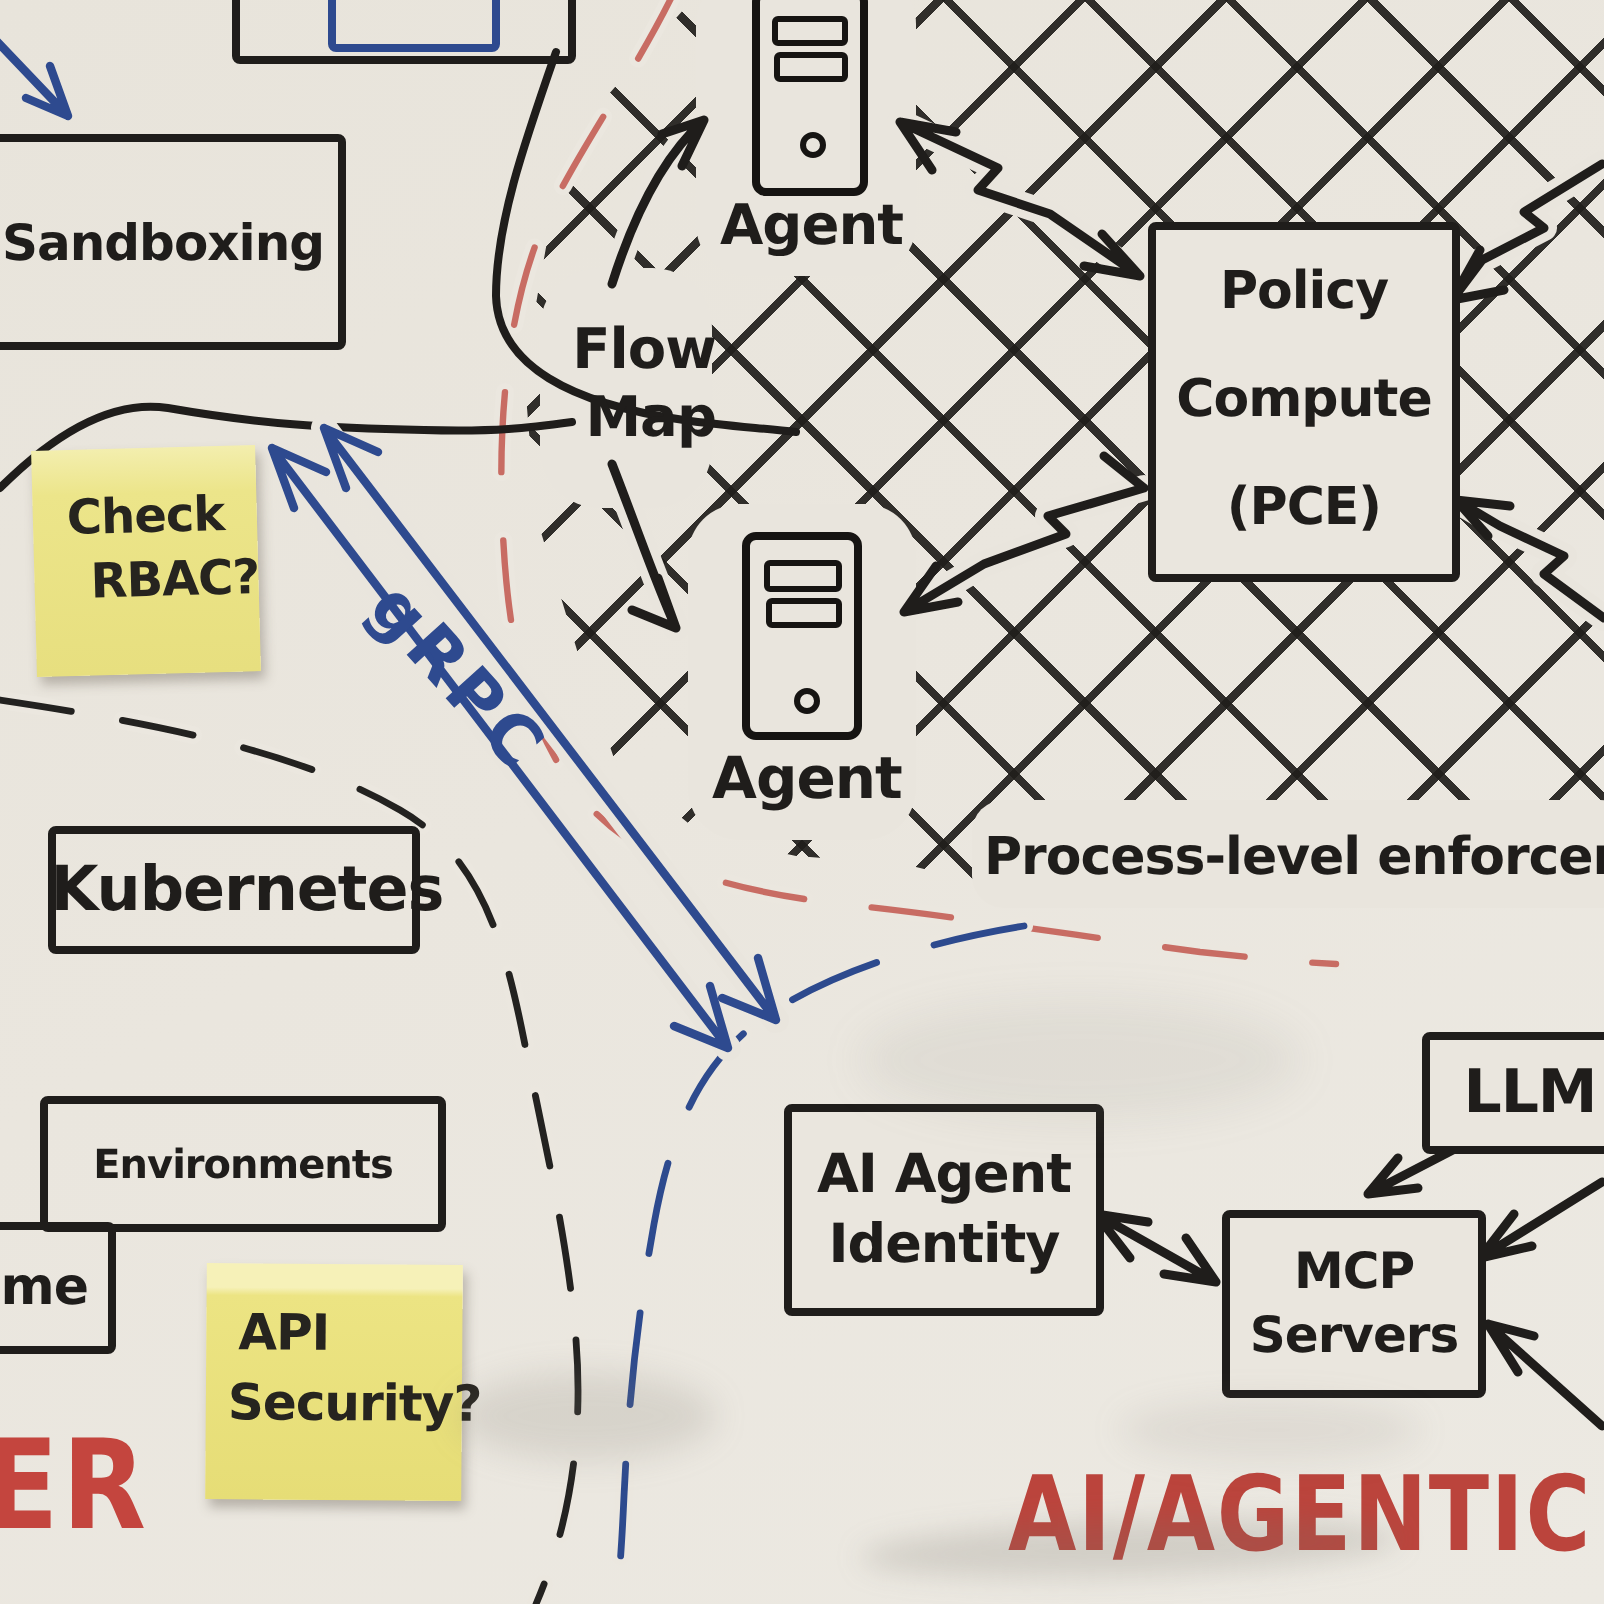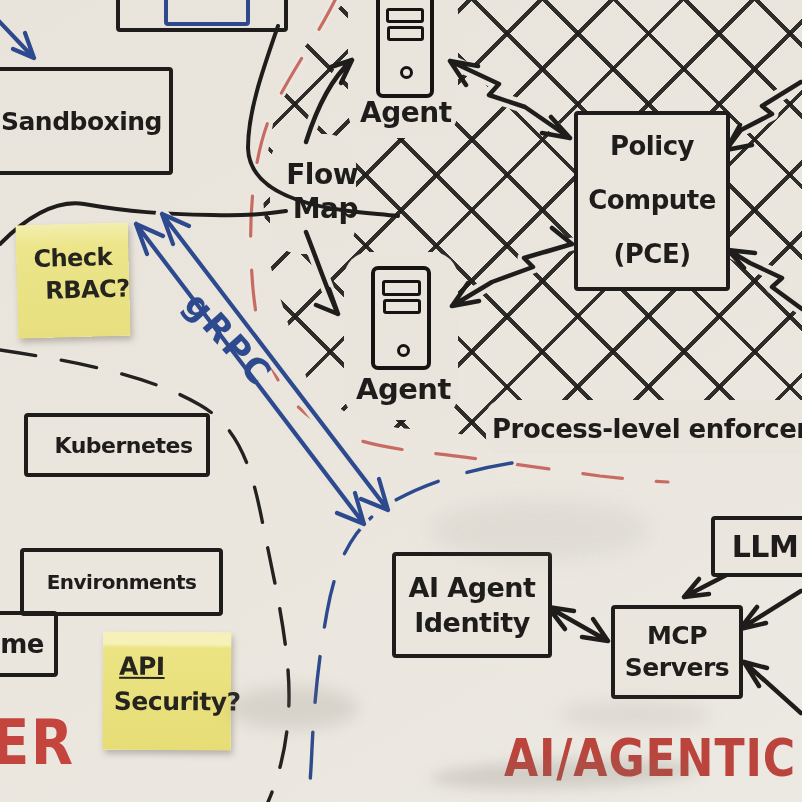--- a/index.html
+++ b/index.html
@@ -132,21 +132,21 @@
   </svg>
 
   <div class="box" style="left:116px;top:-34px;width:164px;height:58px;">
     <div class="abs" style="left:44px;top:20px;width:78px;height:28px;border:4px solid #2e4a8f;border-radius:4px;"></div>
   </div>
 
   <div class="box" style="left:-10px;top:67px;width:175px;height:100px;font-size:25px;">
     <span>Sandboxing</span>
   </div>
 
-  <div class="box" style="left:24px;top:413px;width:165px;height:56px;font-size:22px;padding-left:13px;">
+  <div class="box" style="left:24px;top:413px;width:165px;height:56px;font-size:31px;padding-left:13px;">
     <span>Kubernetes</span>
   </div>
   <div class="box" style="left:20px;top:548px;width:195px;height:60px;font-size:20px;">
     <span>Environments</span>
   </div>
   <div class="box" style="left:-55px;top:611px;width:113px;height:66px;font-size:26px;align-items:flex-end;padding-right:10px;box-sizing:border-box;">
     <span>ame</span>
   </div>
 
   <div class="lbl" style="left:266px;top:158px;width:92px;text-align:right;font-size:28px;line-height:1.2;white-space:normal;">
@@ -188,21 +188,21 @@
   </div>
   <div class="box filled" style="left:711px;top:516px;width:100px;height:53px;font-size:30px;">
     <span>LLM</span>
   </div>
 
   <div class="sticky" style="left:17px;top:224px;width:112px;height:113px;background:linear-gradient(180deg,#f3eeae 0,#ece58a 20%,#e7df7f 100%);transform:rotate(-1.5deg);font-size:24px;">
     <div class="line" style="left:17px;top:20px;">Check</div>
     <div class="line" style="left:28px;top:24px;">RBAC?</div>
   </div>
   <div class="sticky" style="left:103px;top:632px;width:128px;height:118px;background:linear-gradient(180deg,#f6f1b8 0,#f6f1b8 12px,#ece483 16px,#e6dd76 100%);transform:rotate(.4deg);font-size:25px;">
-    <div class="line" style="left:16px;top:20px;text-decoration:underline;">API</div>
+    <div class="line" style="left:16px;top:20px;">API</div>
     <div class="line" style="left:11px;top:26px;">Security?</div>
   </div>
 
   <div class="lbl" style="left:-8px;top:706px;font-size:62px;color:#c4453e;letter-spacing:2px;transform:scaleX(.88);transform-origin:left top;">ER</div>
   <div class="lbl" style="left:504px;top:728px;font-size:52px;color:#bb443c;letter-spacing:1px;transform:scaleX(.85);transform-origin:left top;">AI/AGENTIC</div>
 
   <div class="smudge" style="left:430px;top:760px;width:270px;height:28px;background:rgba(118,112,104,.22);border-radius:50%;filter:blur(7px);transform:rotate(-2deg);"></div>
   <div class="smudge" style="left:228px;top:686px;width:130px;height:44px;background:rgba(126,120,112,.18);border-radius:50%;filter:blur(8px);"></div>
   <div class="smudge" style="left:430px;top:500px;width:220px;height:60px;background:rgba(130,124,116,.10);border-radius:50%;filter:blur(10px);"></div>
   <div class="smudge" style="left:560px;top:700px;width:150px;height:30px;background:rgba(130,124,116,.12);border-radius:50%;filter:blur(8px);"></div>

